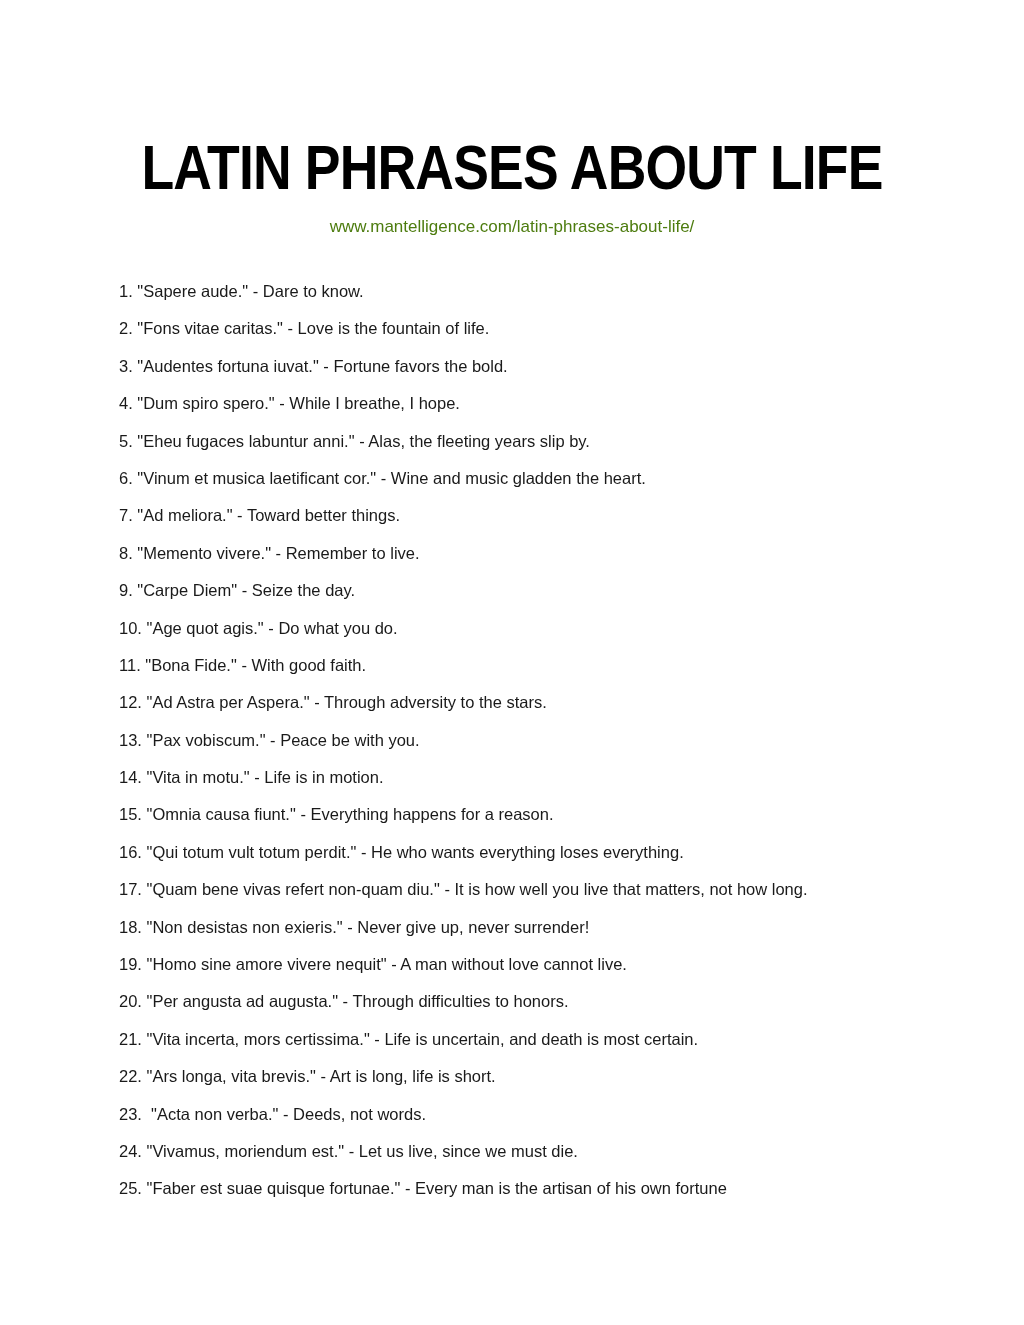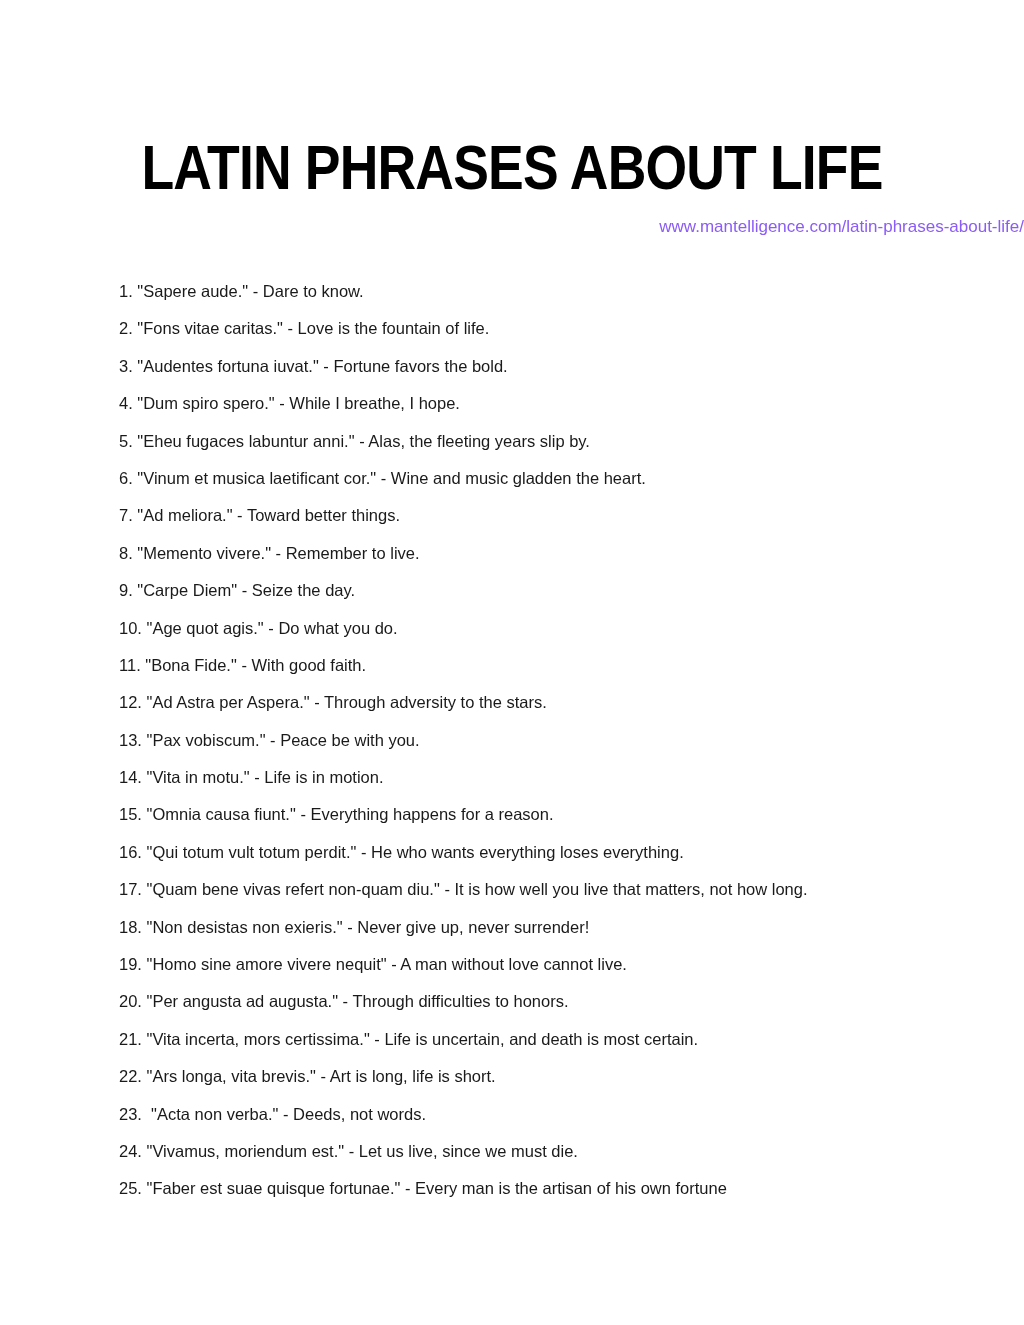--- a/index.html
+++ b/index.html
@@ -30,24 +30,24 @@
     line-height: 72px;
     color: #000000;
     letter-spacing: -1px;
     white-space: nowrap;
     transform: scaleX(0.85);
     transform-origin: 50% 50%;
   }
   .source-url {
     margin: 14px 0 0 0;
     padding: 0;
-    text-align: right;
+    text-align: center;
     font-size: 17px;
     line-height: 20px;
-    color: #8b5cf6;
+    color: #4d7c0f;
   }
   .phrase-list {
     margin: 43px 0 0 0;
     padding: 0 90px 0 119px;
   }
   .phrase-item {
     font-size: 16.5px;
     line-height: 22px;
     margin-bottom: 15.4px;
     color: #1a1a1a;

